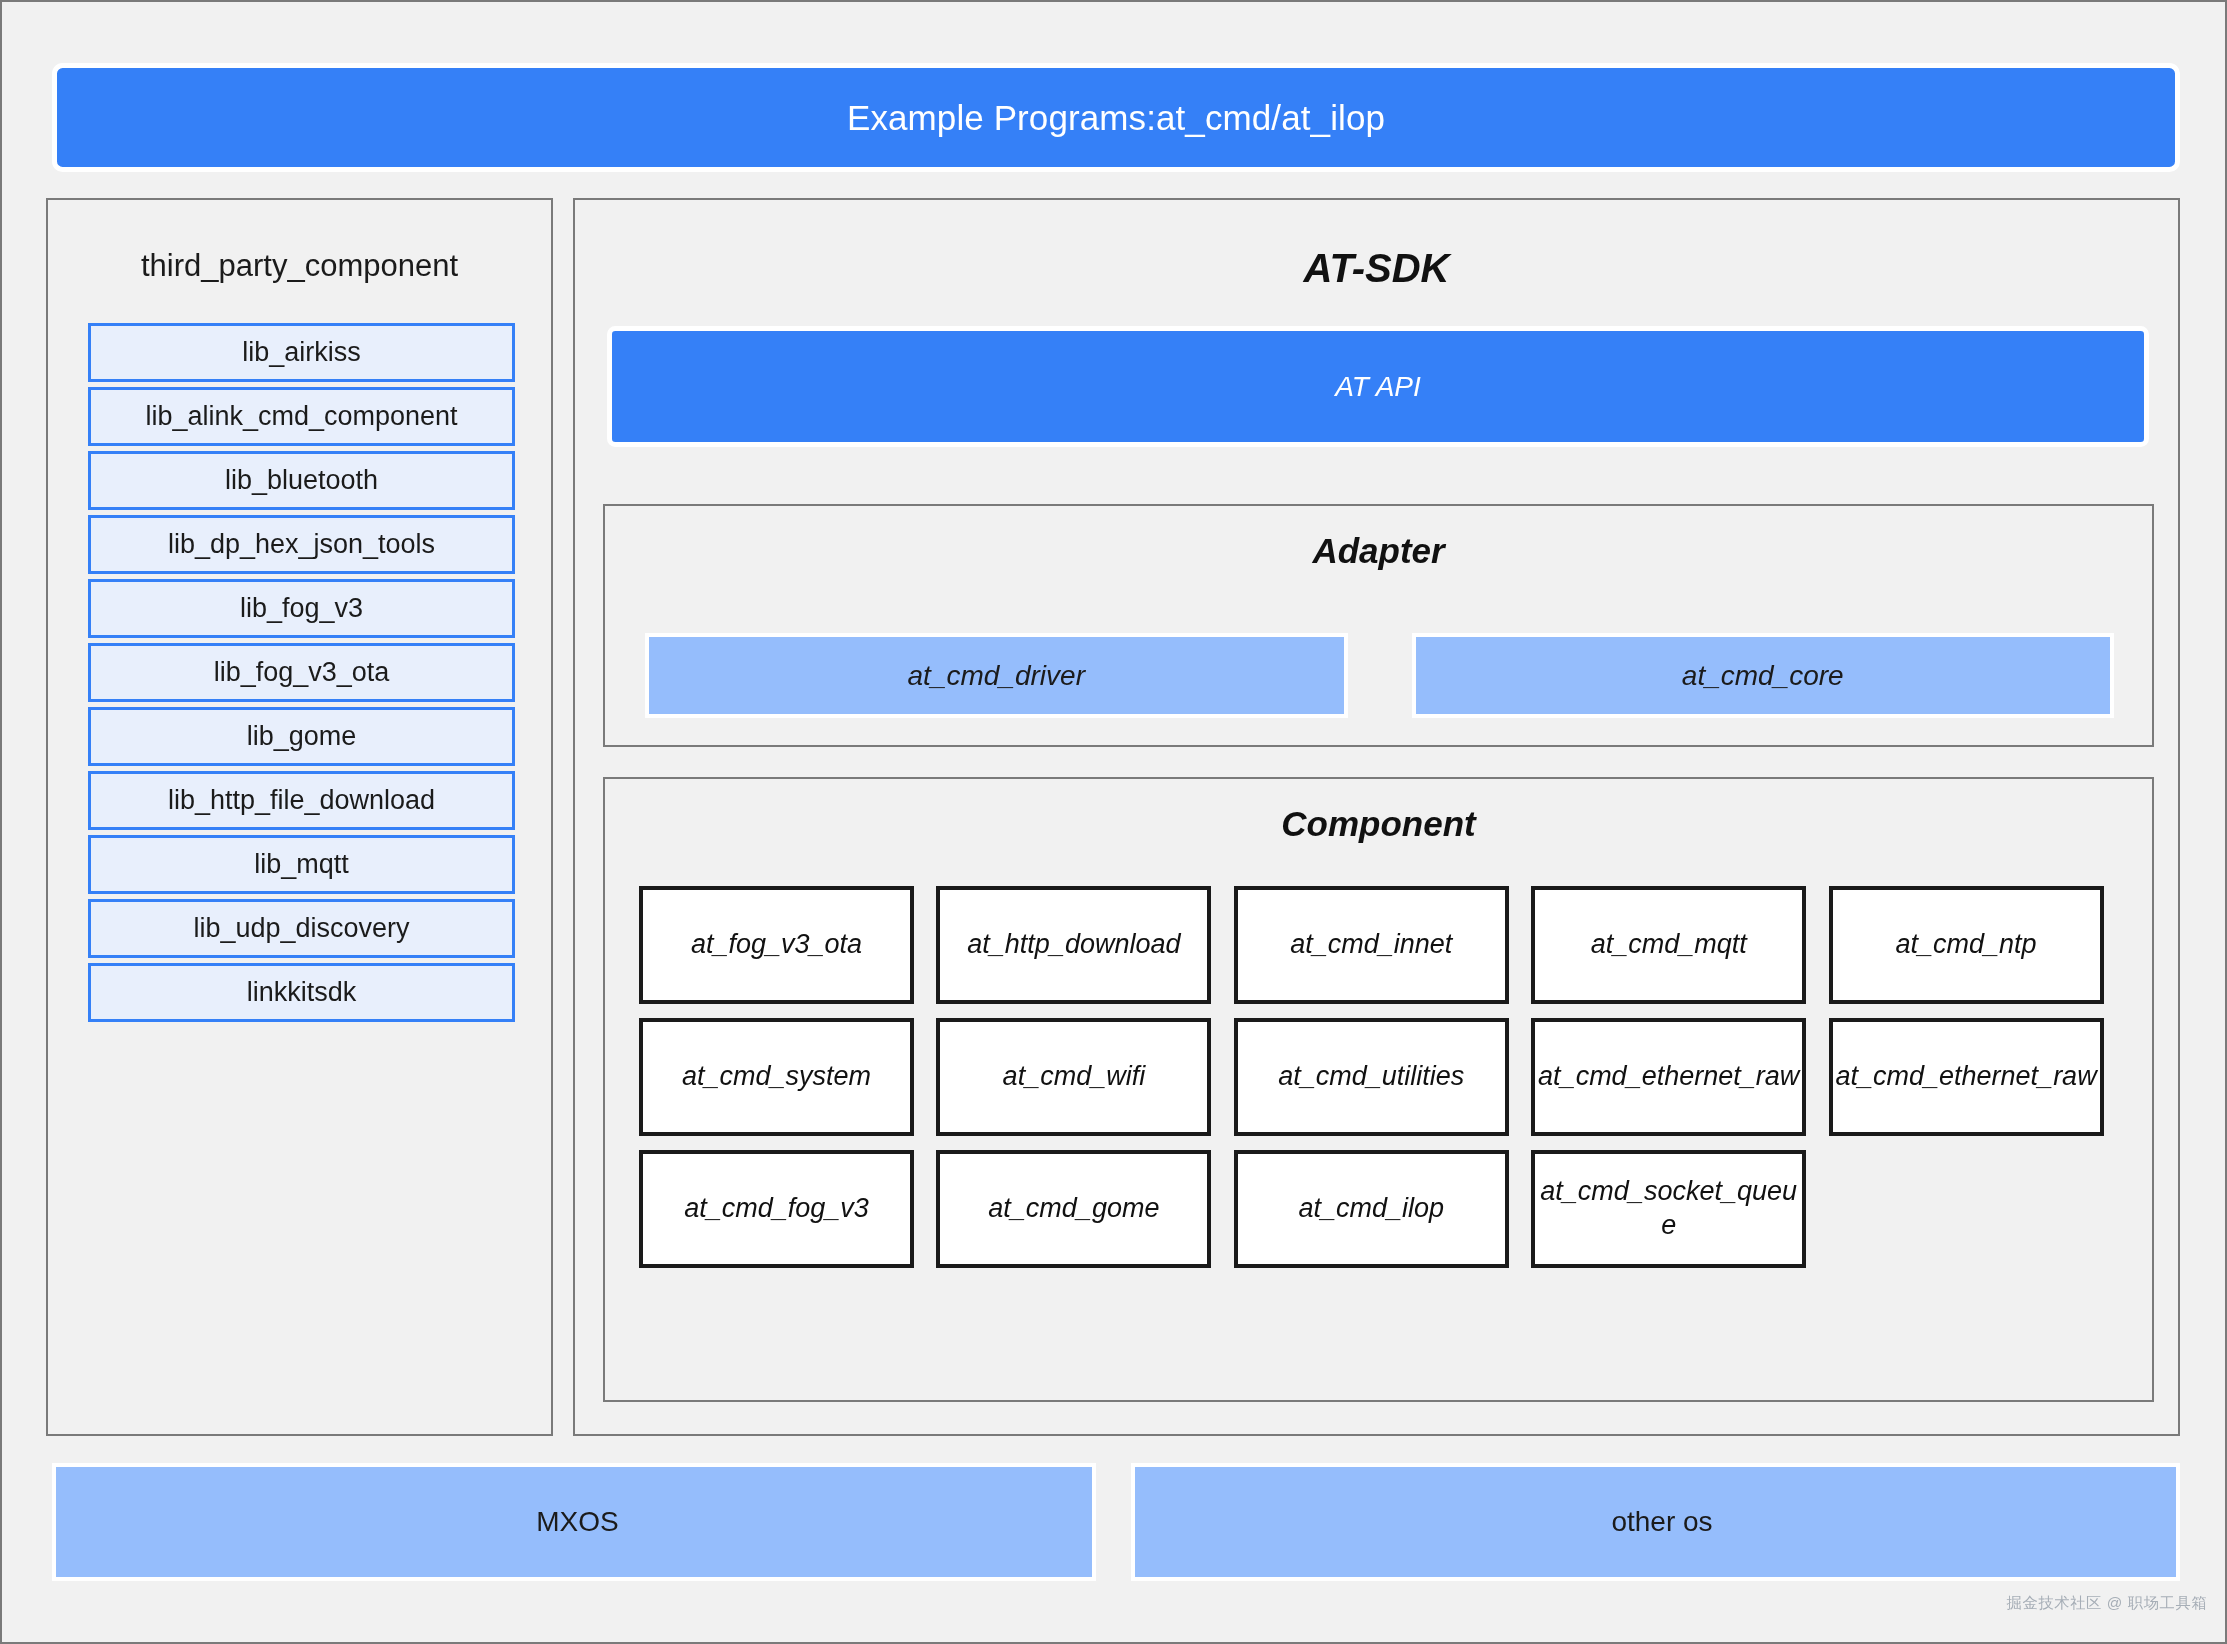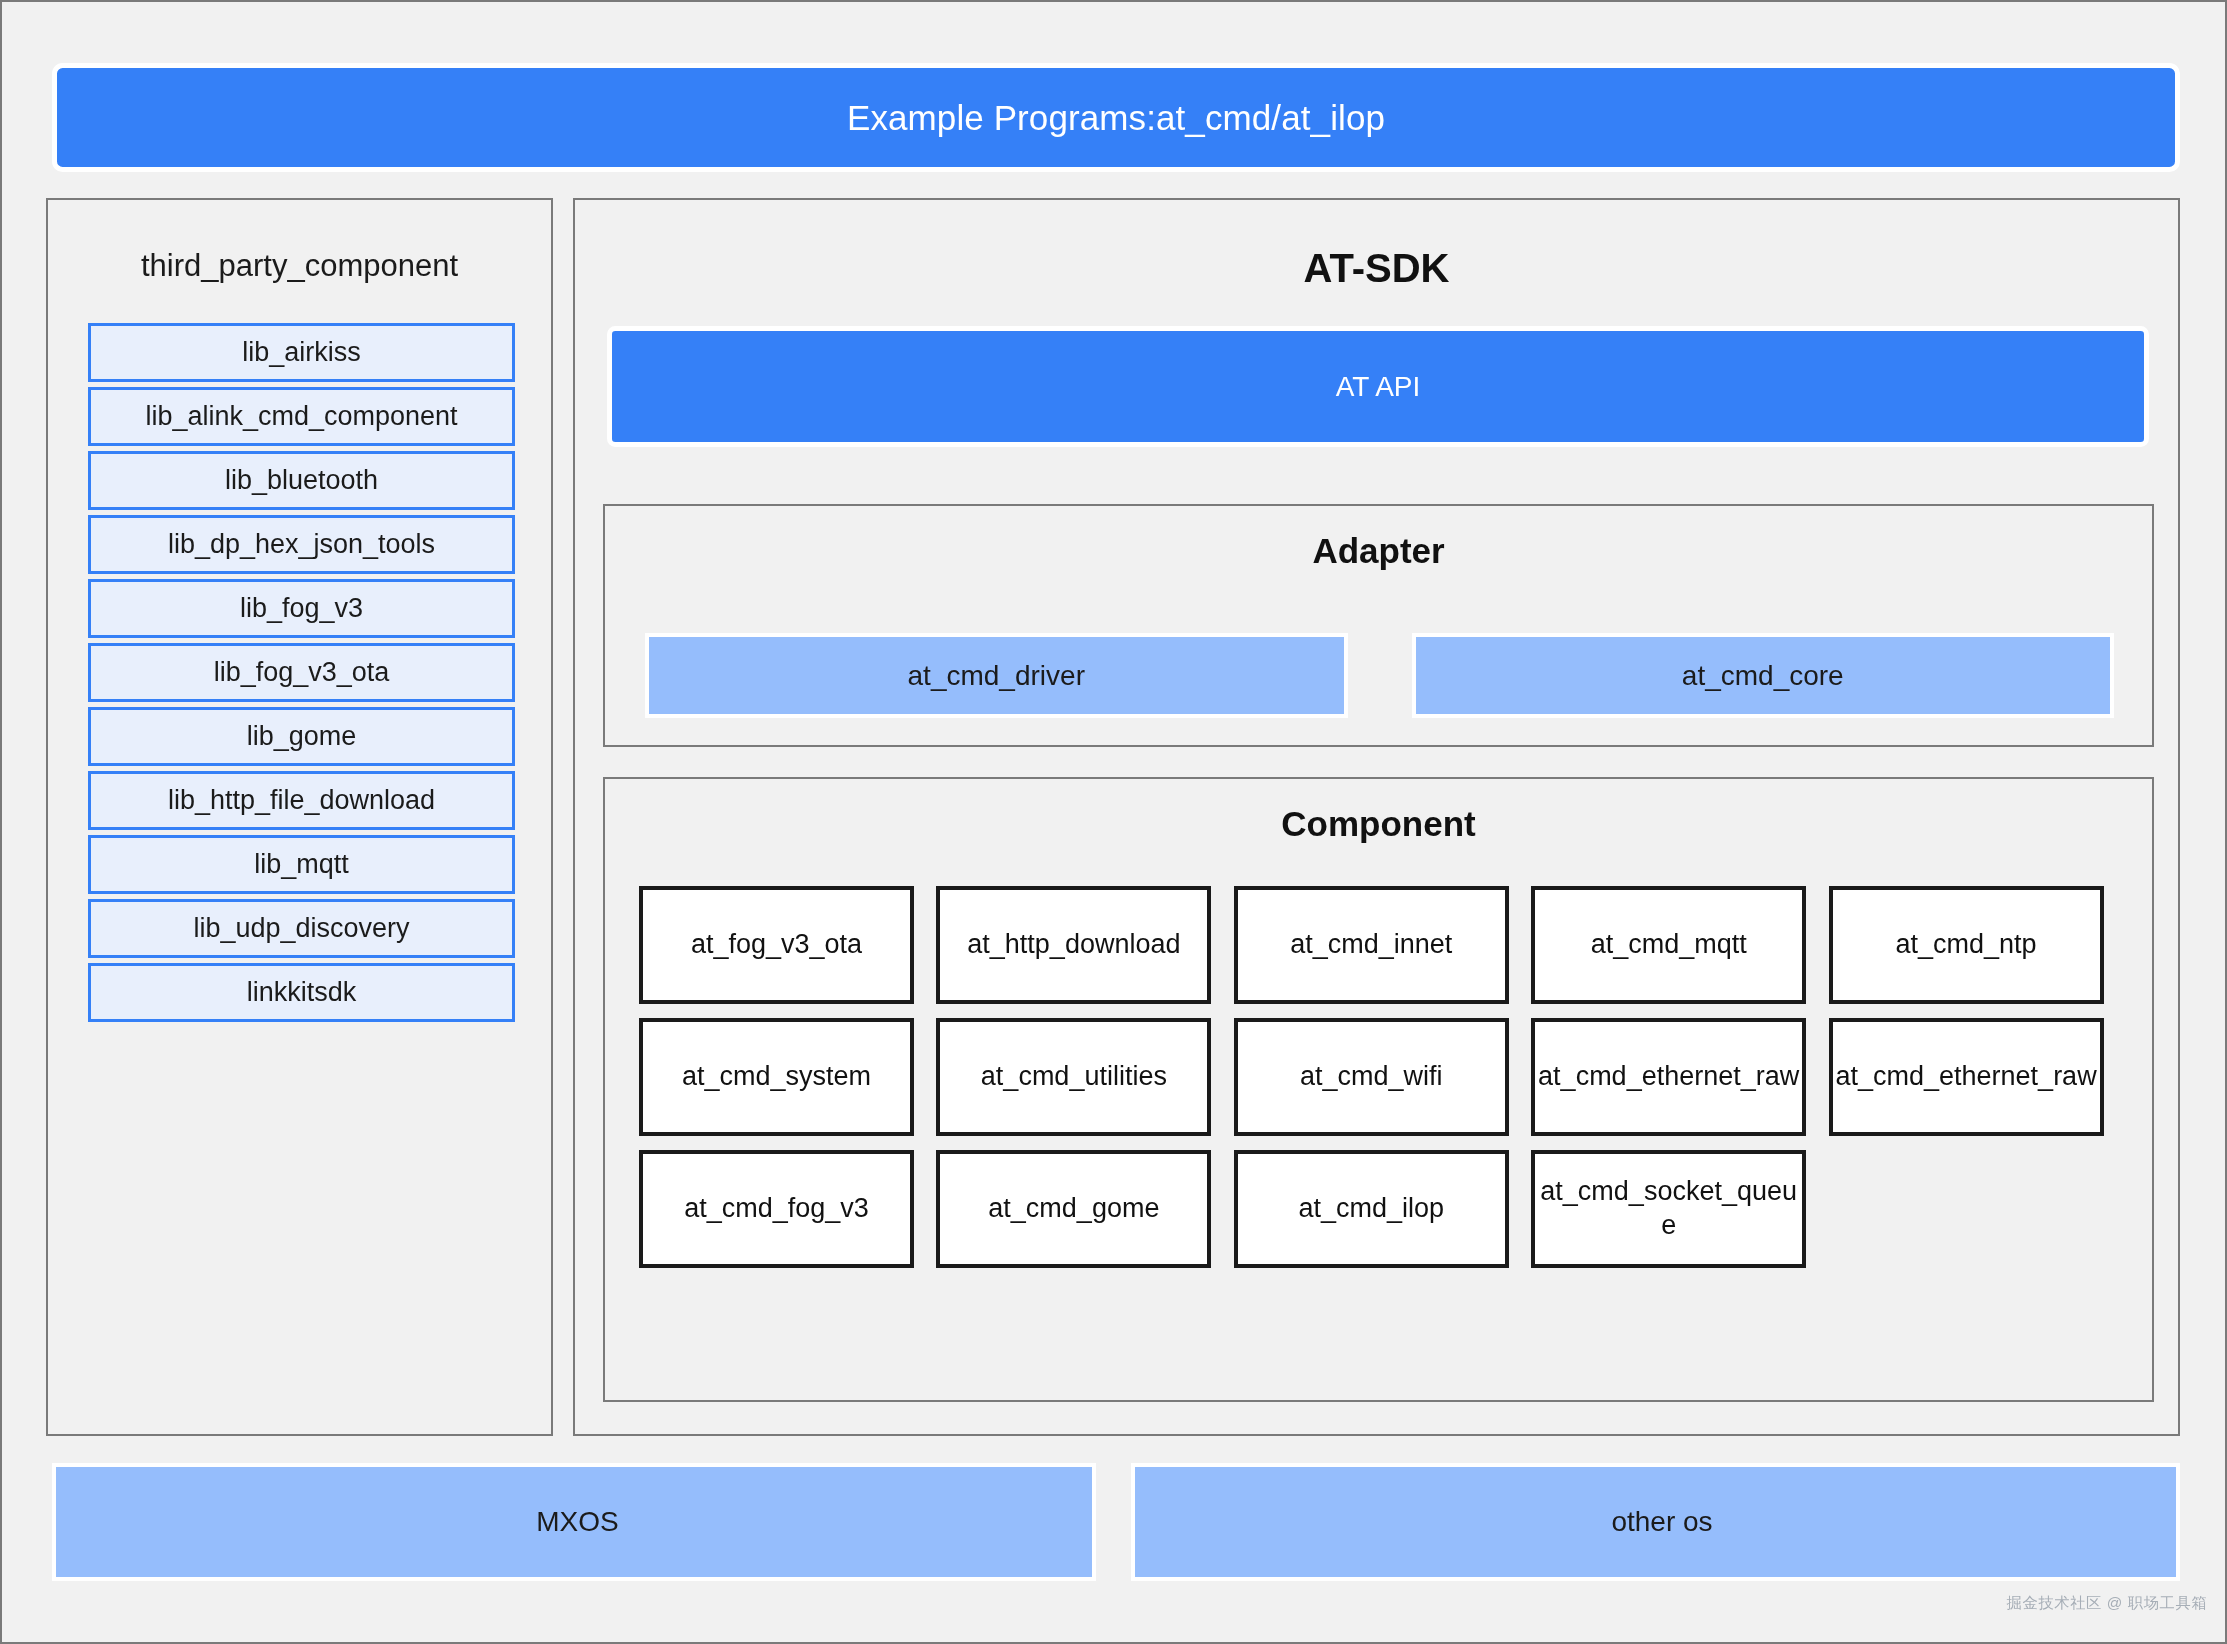--- a/index.html
+++ b/index.html
@@ -85,20 +85,21 @@
   
   .panel-sdk {
     position: absolute;
     left: 571px;
     top: 196px;
     width: 1607px;
     height: 1238px;
     border: 2.9px solid #7a7a7a;
     background: #f1f1f1;
     box-sizing: border-box;
+    font-style: italic;
   }
   .sdk-title {
     position: absolute;
     left: 0;
     top: 46px;
     width: 100%;
     text-align: center;
     font-size: 40px;
     font-weight: bold;
     color: #111111;
@@ -283,22 +284,22 @@
       <div class="comp-rows">
         <div class="comp-row">
           <div class="comp-box">at_fog_v3_ota</div>
           <div class="comp-box">at_http_download</div>
           <div class="comp-box">at_cmd_innet</div>
           <div class="comp-box">at_cmd_mqtt</div>
           <div class="comp-box">at_cmd_ntp</div>
         </div>
         <div class="comp-row">
           <div class="comp-box">at_cmd_system</div>
+          <div class="comp-box">at_cmd_wifi</div>
           <div class="comp-box">at_cmd_utilities</div>
-          <div class="comp-box">at_cmd_wifi</div>
           <div class="comp-box">at_cmd_ethernet_raw</div>
           <div class="comp-box">at_cmd_ethernet_raw</div>
         </div>
         <div class="comp-row">
           <div class="comp-box">at_cmd_fog_v3</div>
           <div class="comp-box">at_cmd_gome</div>
           <div class="comp-box">at_cmd_ilop</div>
           <div class="comp-box">at_cmd_socket_queue</div>
         </div>
       </div>

